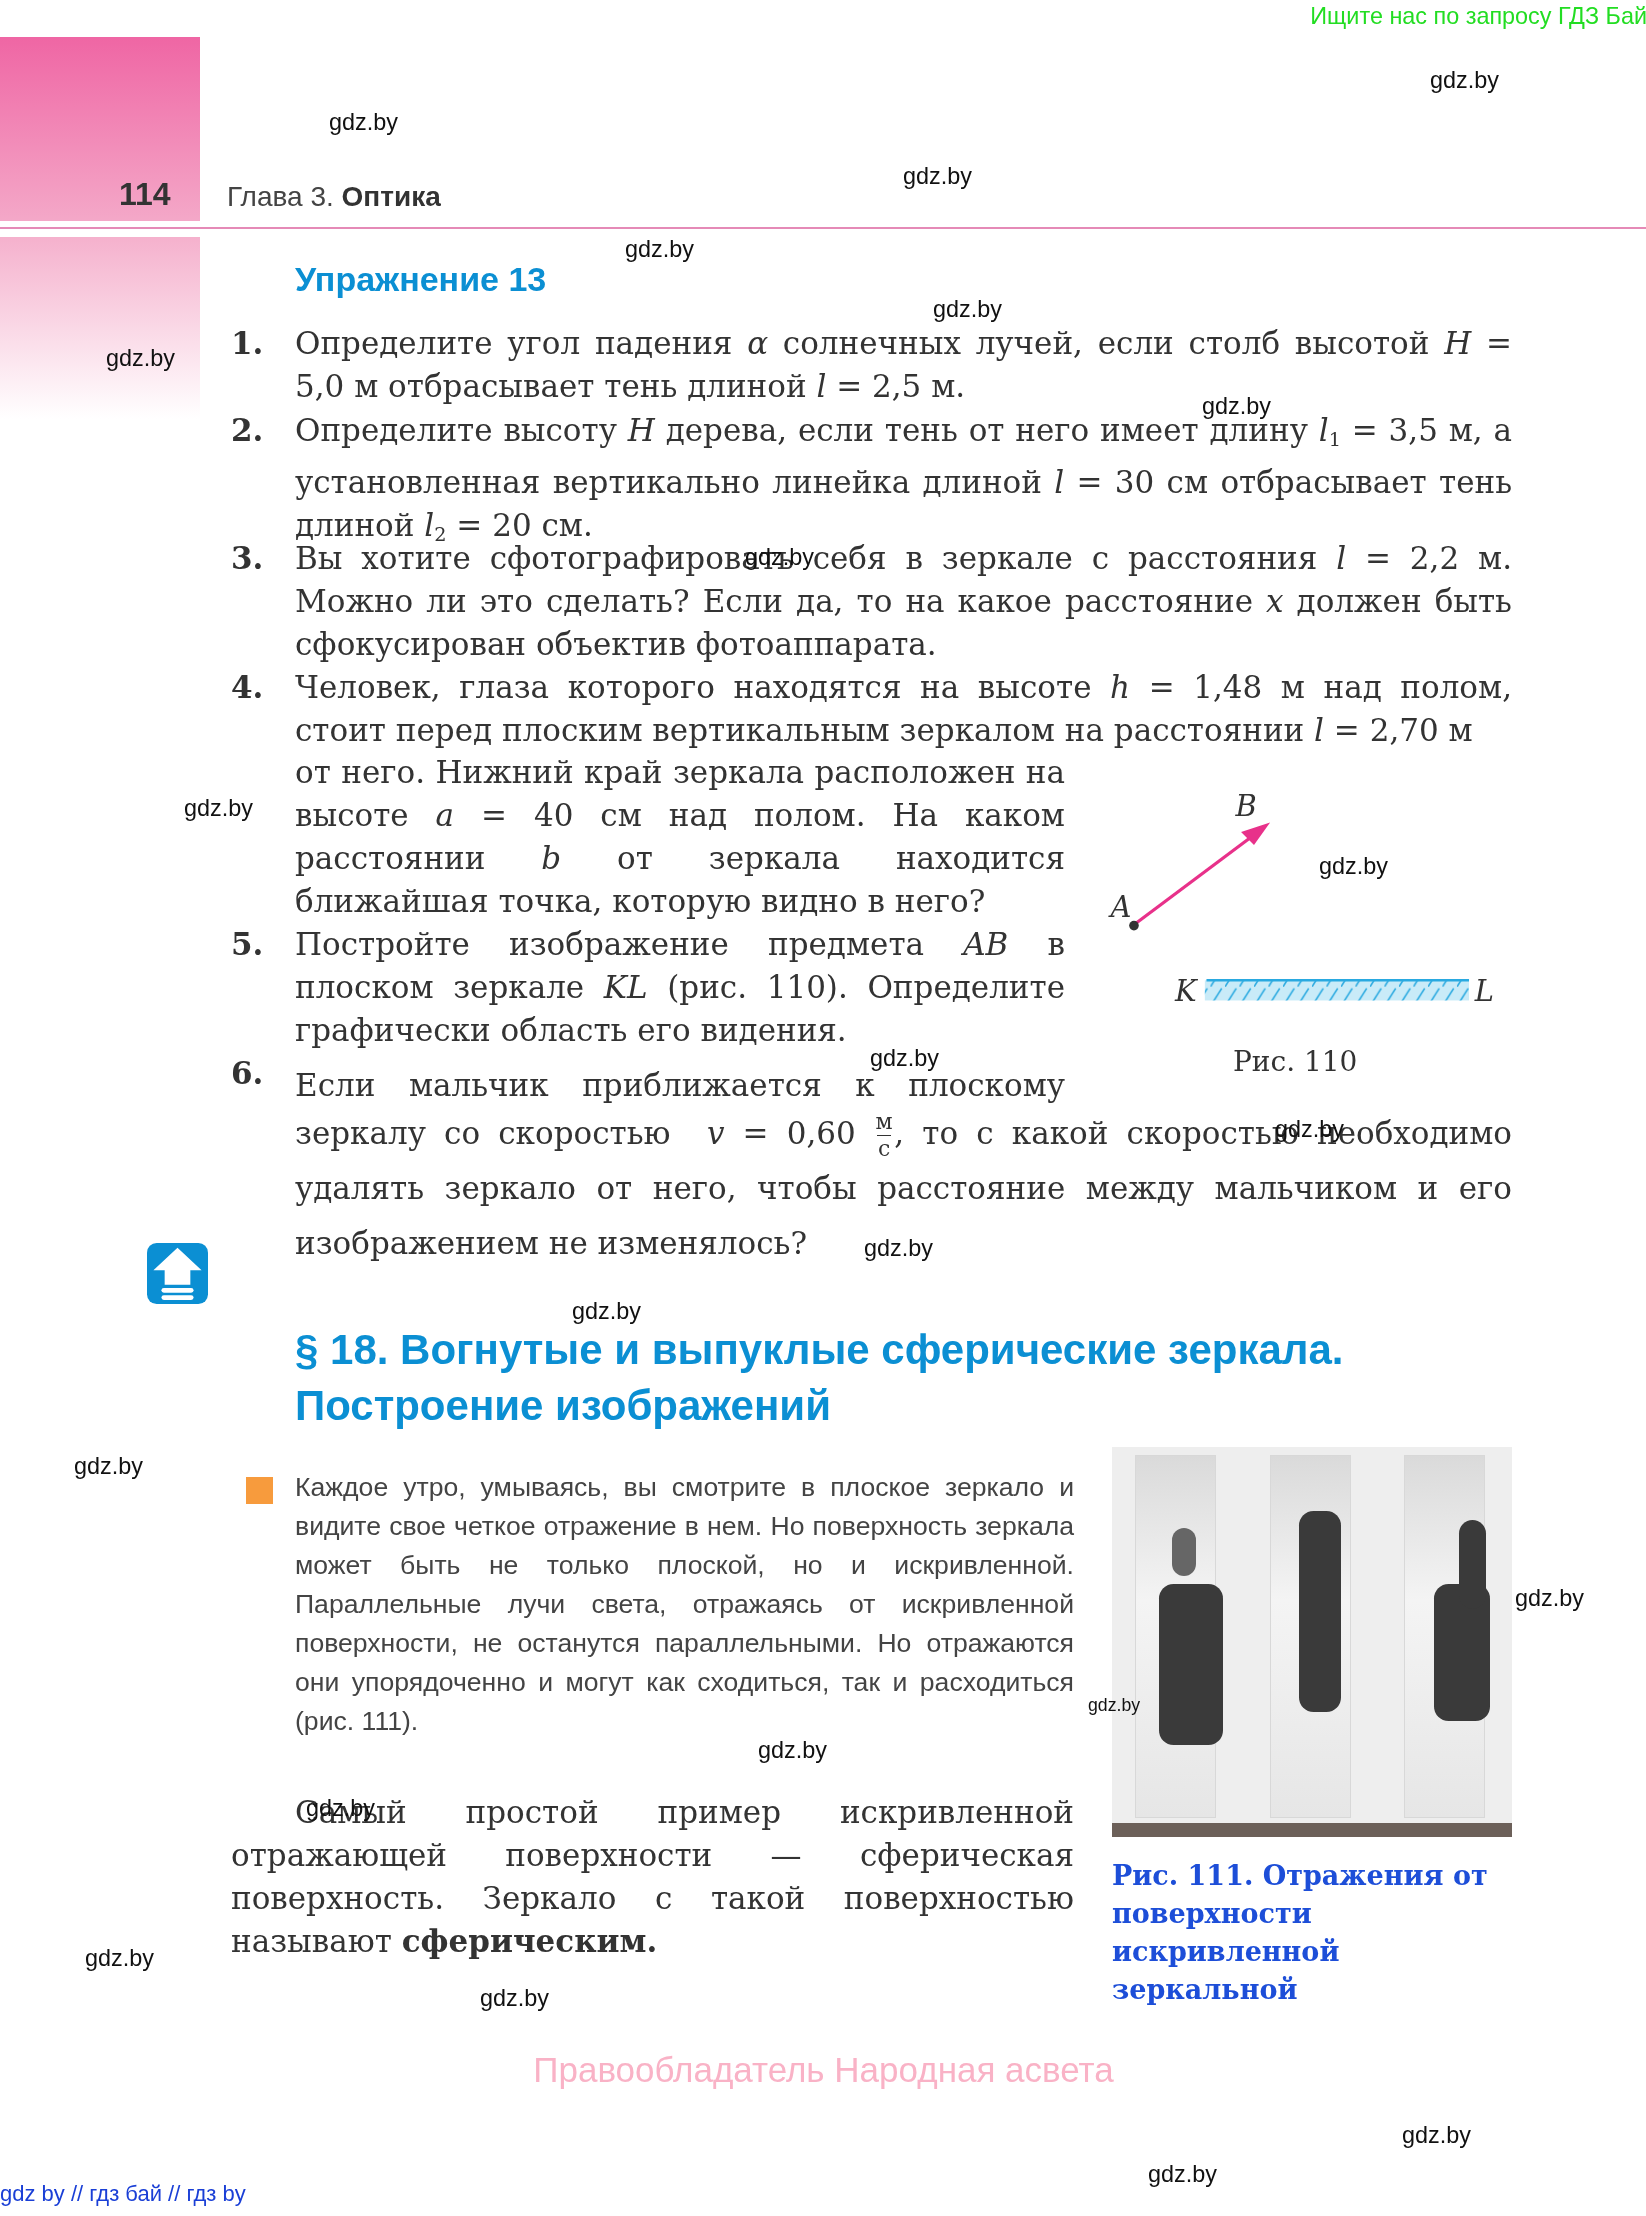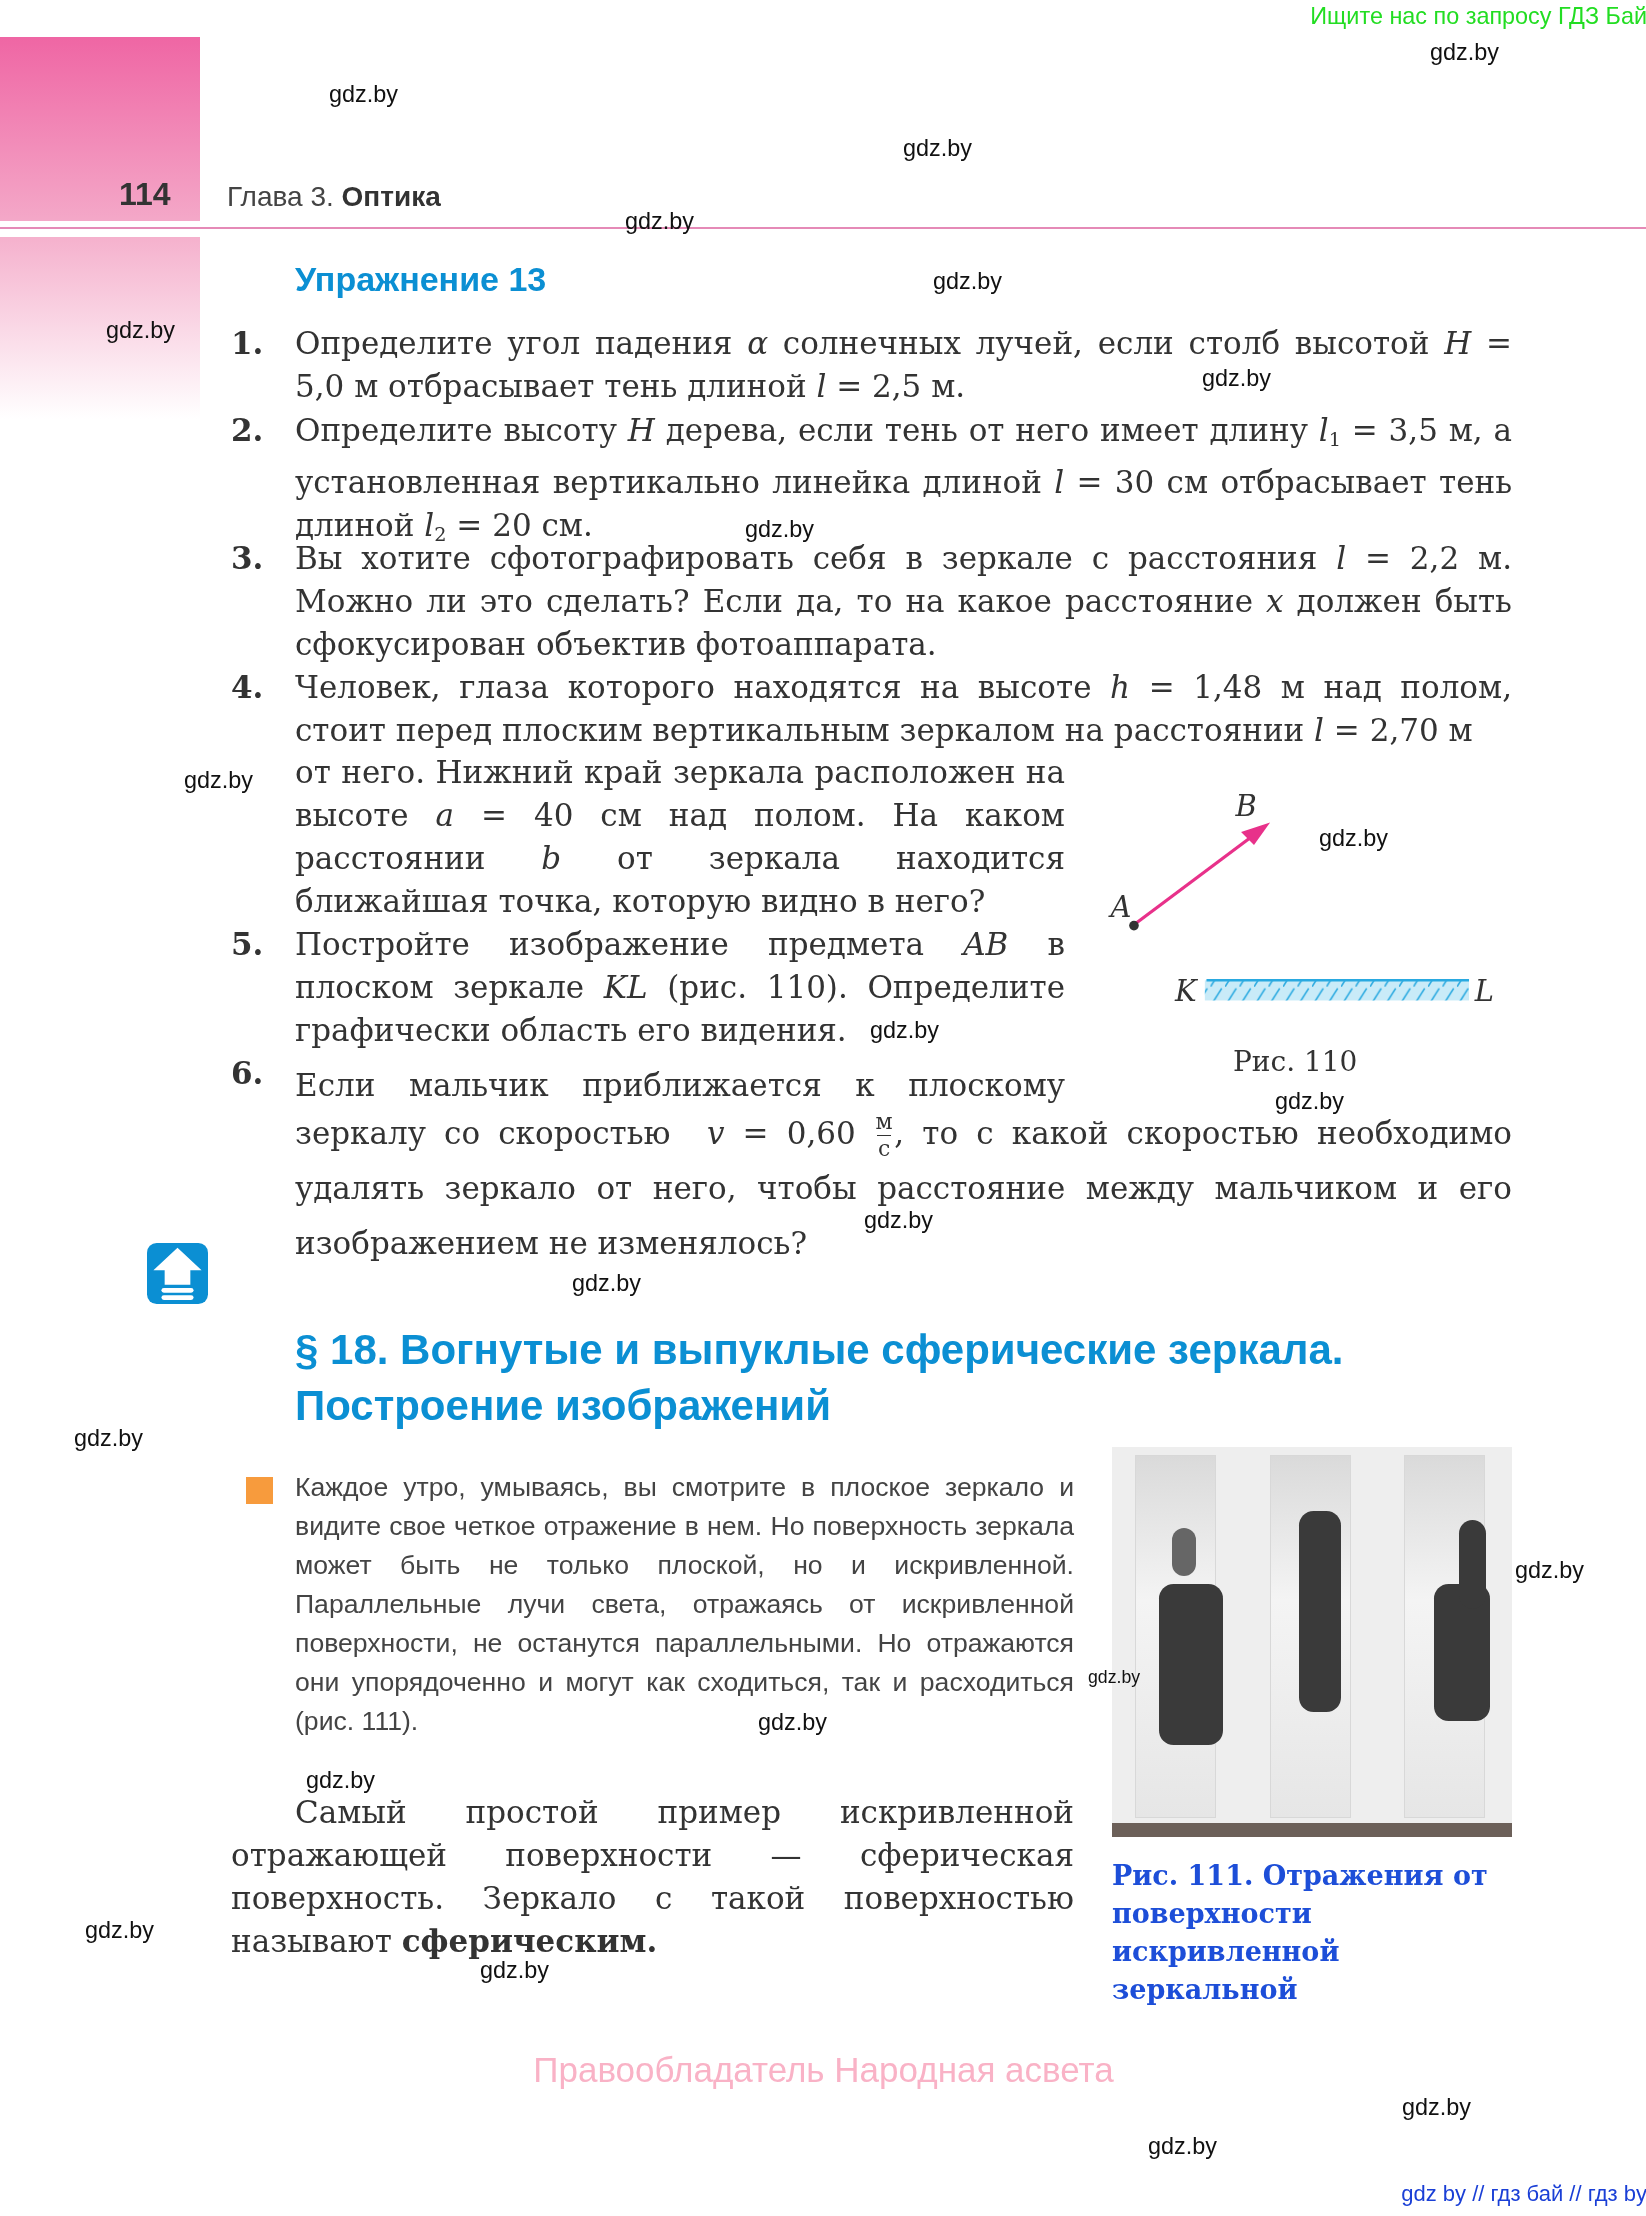--- a/index.html
+++ b/index.html
@@ -1,20 +1,20 @@
 <!DOCTYPE html>
 <html style="font-size:13px"><head>
   <meta charset="utf-8">
   <style>
     * { box-sizing: border-box; margin: 0; padding: 0; }
     html, body { width: 1647px; height: 2216px; background: #ffffff; overflow: hidden; }
     body { position: relative; font-family: "DejaVu Serif", serif; color: #333333; }
 
     .abs { position: absolute; }
-    .wm { position: absolute; font-family: "Liberation Sans", sans-serif; font-size: 23.4px; color: #111; white-space: nowrap; }
+    .wm { position: absolute; font-family: "Liberation Sans", sans-serif; font-size: 23.4px; color: #111; white-space: nowrap; margin-top: 28px; }
 
     .top-banner { left: 0; right: 0; top: 3.2px; text-align: right; color: #22dd22; font-family: "Liberation Sans", sans-serif; font-size: 23.4px; }
 
     .pink-block-top { left: 0; top: 37px; width: 200px; height: 184px;
       background: linear-gradient(#ef66a4, #f4a8c8); }
     .pink-block-side { left: 0; top: 237px; width: 200px; height: 182px;
       background: linear-gradient(#f5b1cd, #ffffff); }
     .page-number { left: 119px; top: 176px; font-family: "Liberation Sans", sans-serif; font-weight: bold; font-size: 32px; color: #333; }
     .chapter { left: 227px; top: 181px; font-family: "Liberation Sans", sans-serif; font-size: 28px; color: #444; }
     .chapter b { font-weight: bold; color: #333; }
@@ -44,21 +44,21 @@
 
     .photo { left: 1112px; top: 1447px; width: 400px; height: 390px; background: #eeeeee; overflow: hidden; }
     .photo .panel { position: absolute; top: 8px; width: 81px; height: 363px; background: linear-gradient(#dadada, #f4f4f4 40%, #e6e6e6); border: 1.6px solid #d8d8d8; }
     .photo .person { position: absolute; background: #3a3a3a; border-radius: 14.5px; }
     .photo .floor { position: absolute; left: 0; right: 0; bottom: 0; height: 14.5px; background: #6c6059; }
 
     .body-para { left: 231px; top: 1791px; width: 843px; font-size: 31px; line-height: 43px; color: #333; text-align: justify; text-indent: 64px; }
     .body-para b { font-weight: bold; }
 
     .copyright { left: 0; right: 0; top: 2050px; text-align: center; font-family: "Liberation Sans", sans-serif; font-size: 35px; color: #f9b2c6; }
-    .footer-links { left: 0; right: 0; top: 2181px; text-align: right; font-family: "Liberation Sans", sans-serif; font-size: 22px; color: #1a3fd6; }
+    .footer-links { left: 0; right: 0; top: 2181px; text-align: left; font-family: "Liberation Sans", sans-serif; font-size: 22px; color: #1a3fd6; }
   </style>
 </head>
 <body>
 
 <div class="abs top-banner">Ищите нас по запросу ГДЗ Бай</div>
 
 <div class="abs pink-block-top"></div>
 <div class="abs pink-block-side"></div>
 <div class="abs page-number">114</div>
 <div class="abs chapter">

